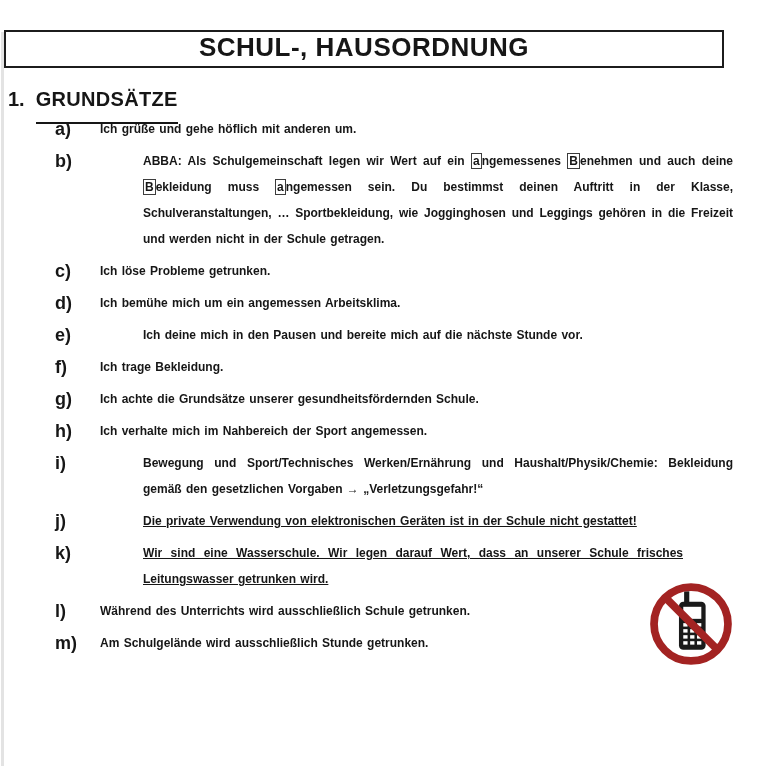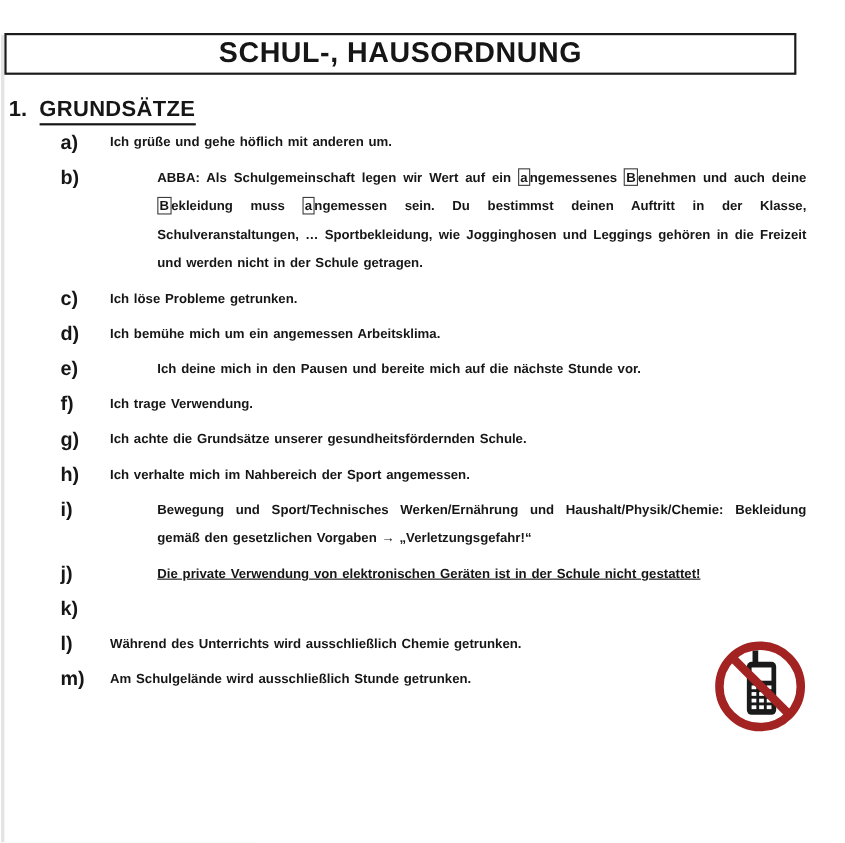--- a/index.html
+++ b/index.html
@@ -30,21 +30,21 @@
     display: flex; justify-content: center;
   }
   .title-box .title {
     font-size: 26px; letter-spacing: 0.5px; white-space: nowrap;
   }
   .section-heading {
     position: absolute; left: 8px; top: 88px;
     font-size: 20px; display: flex; gap: 11px; align-items: baseline;
   }
   .section-heading .sec-title {
-    border-bottom: 2.5px solid #161616; padding-bottom: 1px;
+    border-bottom: 2.5px solid #161616; padding-bottom: 11px;
     letter-spacing: 0.3px;
   }
   .rules-list {
     position: absolute; left: 55px; top: 116px; width: 678px;
   }
   .rule-item { display: flex; margin-bottom: 6px; }
   .item-letter {
     flex: none; width: 45px;
     font-size: 18px; line-height: 26px;
   }
@@ -100,21 +100,21 @@
     <span class="item-text">Ich bemühe mich um ein angemessen Arbeitsklima.</span>
   </div>
 
   <div class="rule-item">
     <span class="item-letter">e)</span>
     <span class="item-text justify">Ich deine mich in den Pausen und bereite mich auf die nächste Stunde vor.</span>
   </div>
 
   <div class="rule-item">
     <span class="item-letter">f)</span>
-    <span class="item-text">Ich trage Verwendung.</span>
+    <span class="item-text">Ich trage Bekleidung.</span>
   </div>
 
   <div class="rule-item">
     <span class="item-letter">g)</span>
     <span class="item-text">Ich achte die Grundsätze unserer gesundheitsfördernden Schule.</span>
   </div>
 
   <div class="rule-item">
     <span class="item-letter">h)</span>
     <span class="item-text">Ich verhalte mich im Nahbereich der Sport angemessen.</span>
@@ -125,25 +125,26 @@
     <span class="item-text justify">Bewegung und Sport/Technisches Werken/Ernährung und Haus­halt/Physik/Chemie: Bekleidung gemäß den gesetzlichen Vorgaben → „Verletzungsgefahr!“</span>
   </div>
 
   <div class="rule-item">
     <span class="item-letter">j)</span>
     <span class="item-text justify narrow">Die private Verwendung von elektronischen Geräten ist in der Schule nicht gestattet!</span>
   </div>
 
   <div class="rule-item">
     <span class="item-letter">k)</span>
+    <span class="item-text justify narrow">Wir sind eine Wasserschule. Wir legen darauf Wert, dass an unserer Schule frisches Leitungswasser getrunken wird.</span>
   </div>
 
   <div class="rule-item">
     <span class="item-letter">l)</span>
-    <span class="item-text">Während des Unterrichts wird ausschließlich Chemie getrunken.</span>
+    <span class="item-text">Während des Unterrichts wird ausschließlich Schule getrunken.</span>
   </div>
 
   <div class="rule-item">
     <span class="item-letter">m)</span>
     <span class="item-text">Am Schulgelände wird ausschließlich Stunde getrunken.</span>
   </div>
 </div>
 
   <svg class="no-phone" viewBox="0 0 100 100" xmlns="http://www.w3.org/2000/svg" aria-hidden="true">
     <g>

